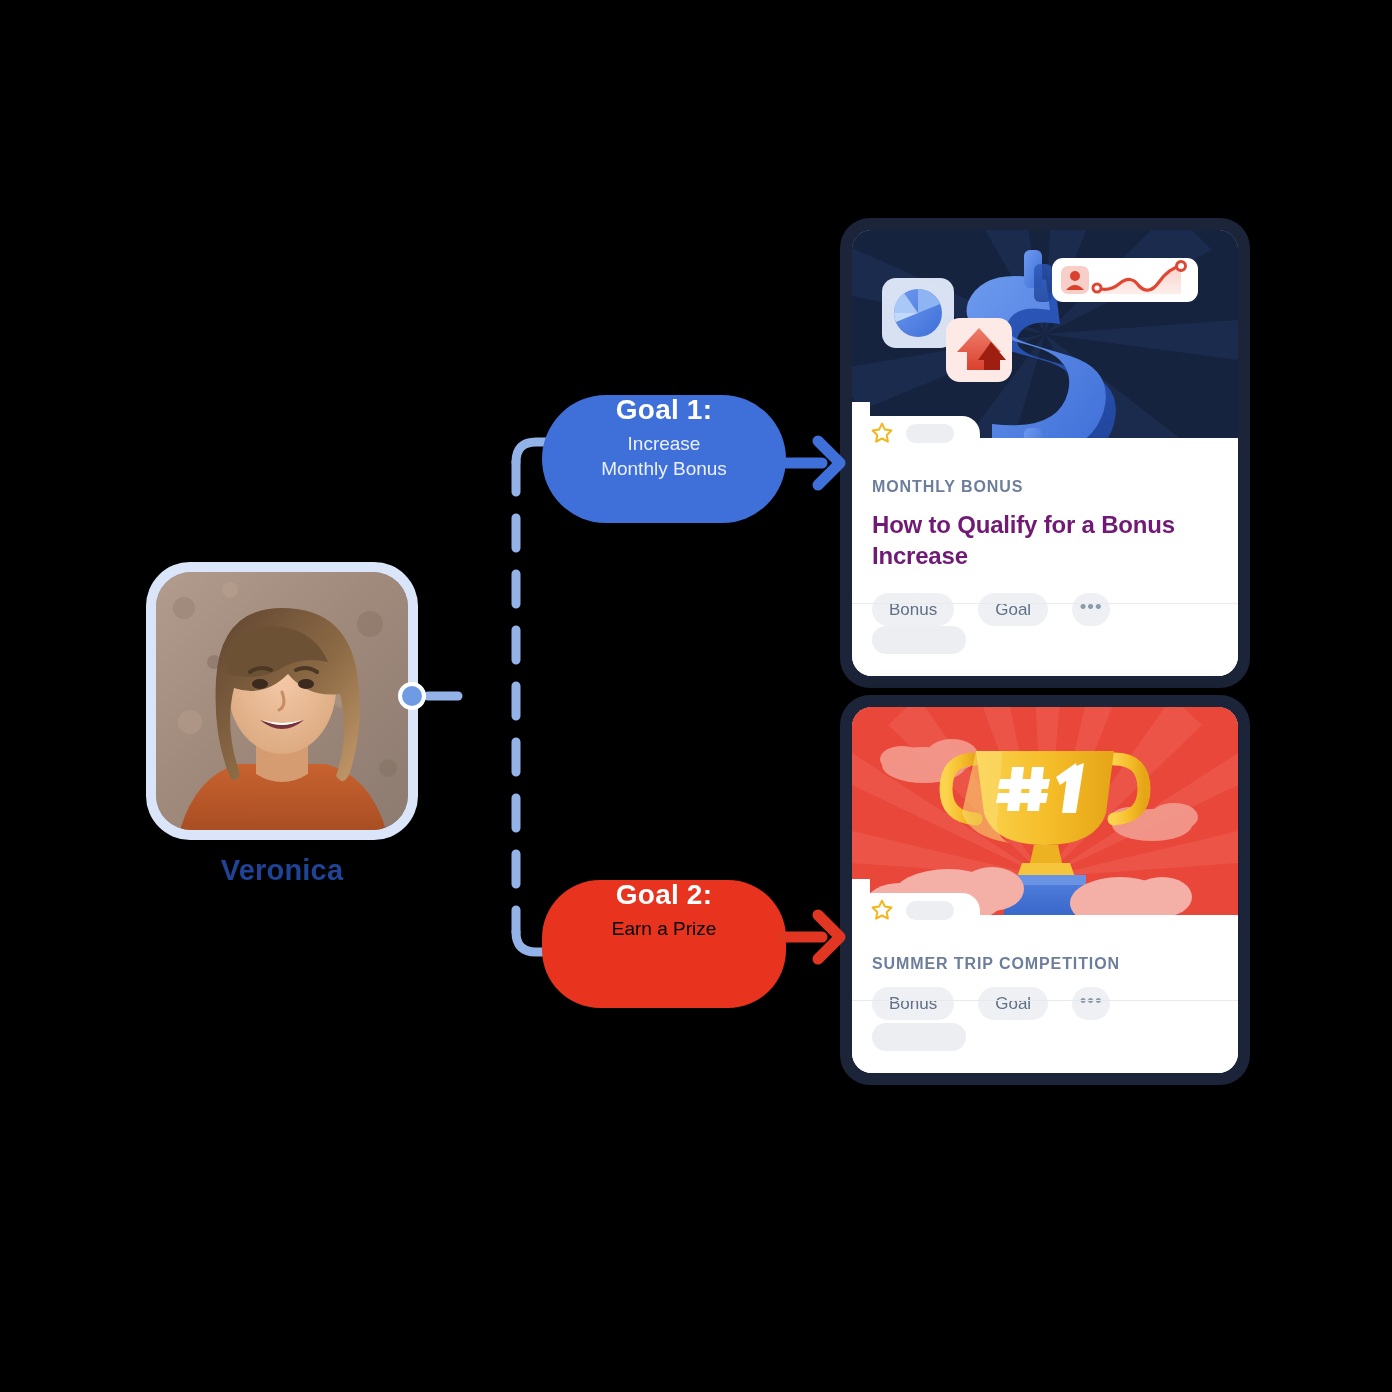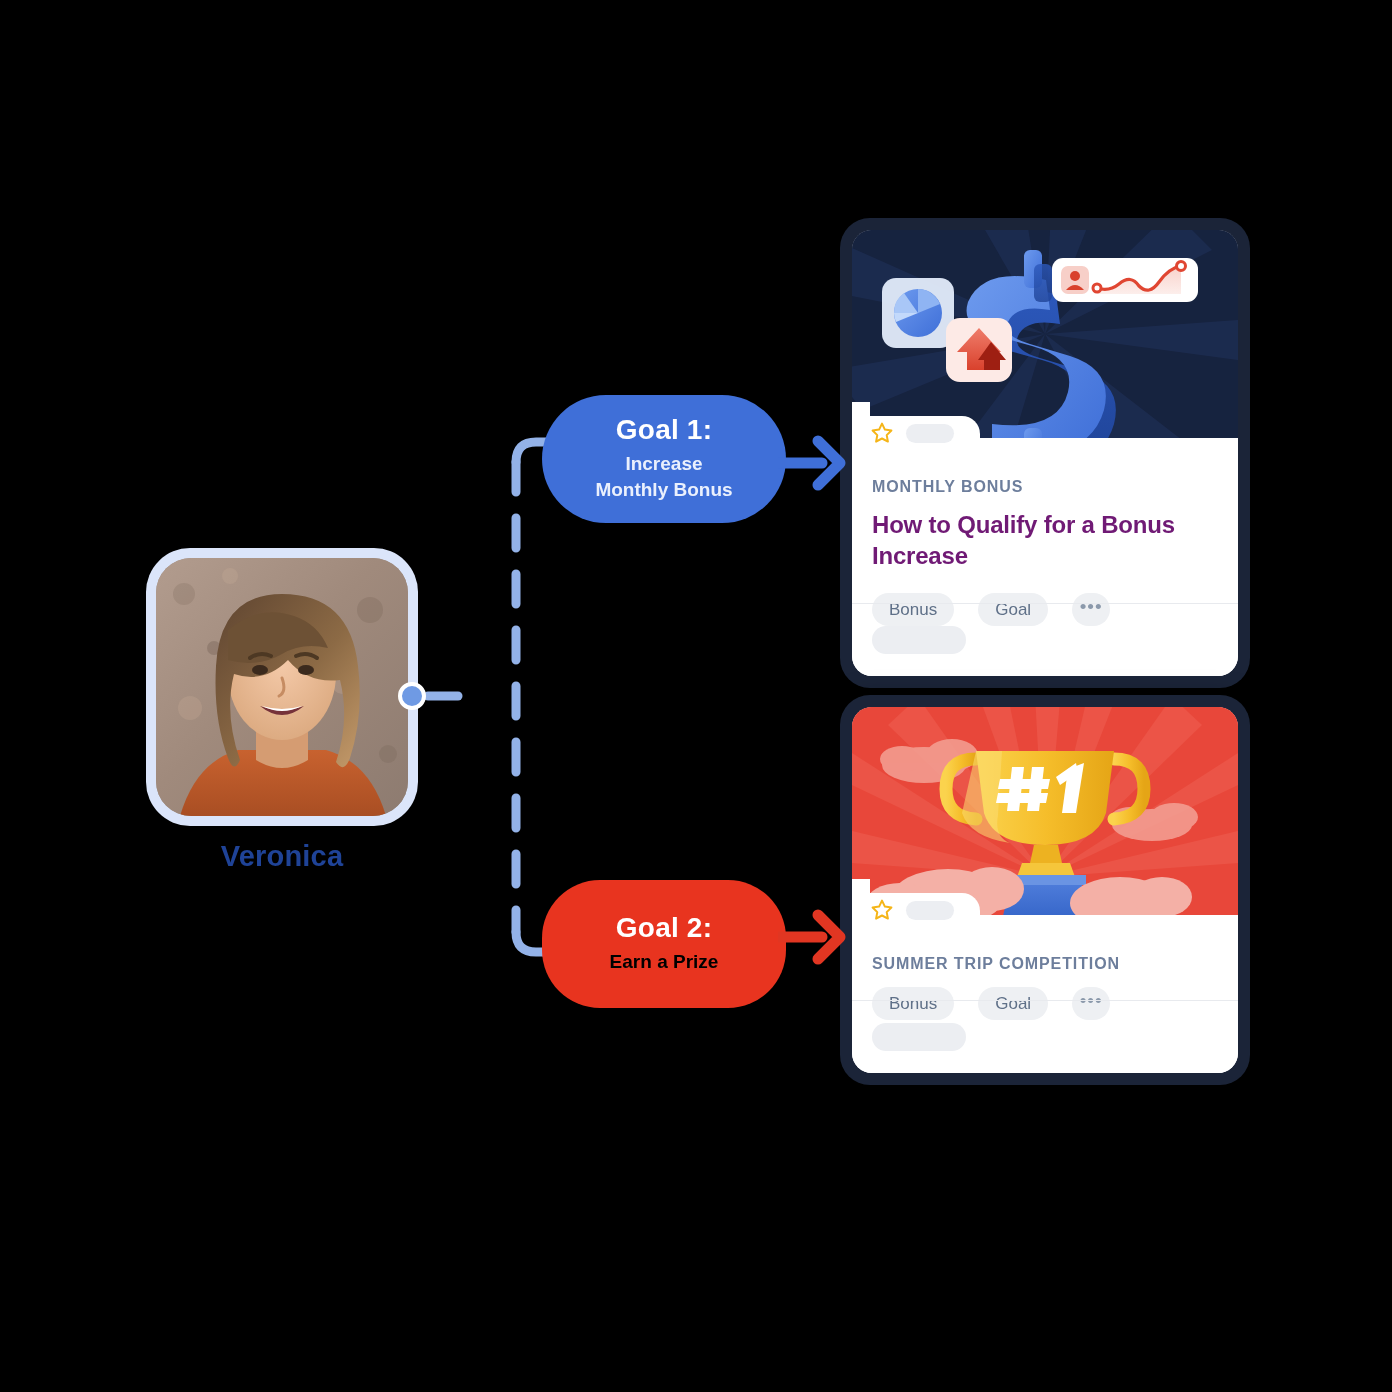--- a/index.html
+++ b/index.html
@@ -17,21 +17,21 @@
   }
   .stage {
     position: absolute;
     inset: 0;
   }
 
   
   #avatar-block {
     position: absolute;
     left: 146px;
-    top: 548px;
+    top: 562px;
     width: 272px;
     height: 278px;
   }
   #avatar-frame {
     position: absolute;
     inset: 0;
     border-radius: 44px;
     background: #dbe5fa;
     padding: 10px;
     box-sizing: border-box;
@@ -83,37 +83,37 @@
 
   
   .goal-pill {
     position: absolute;
     width: 244px;
     height: 128px;
     border-radius: 64px;
     display: flex;
     flex-direction: column;
     align-items: center;
-    justify-content: center;
+    justify-content: flex-start;
     color: #ffffff;
     text-align: center;
     z-index: 4;
   }
   #goal-pill-1 { left: 542px; top: 395px; background: #3f6fd8; }
   #goal-pill-2 { left: 542px; top: 880px; background: #e8341f; height: 128px; border-radius: 58px; }
   .goal-title {
     font-size: 28px;
     font-weight: 700;
     letter-spacing: .2px;
     line-height: 1.1;
     margin-bottom: 5px;
   }
   .goal-sub {
     font-size: 19px;
-    font-weight: 700;
+    font-weight: 400;
     line-height: 1.35;
     color: #eaf0fd;
   }
   #goal-pill-2 .goal-sub { color: #000000; }
 
   
   .card-frame {
     position: absolute;
     width: 410px;
     border-radius: 30px;

